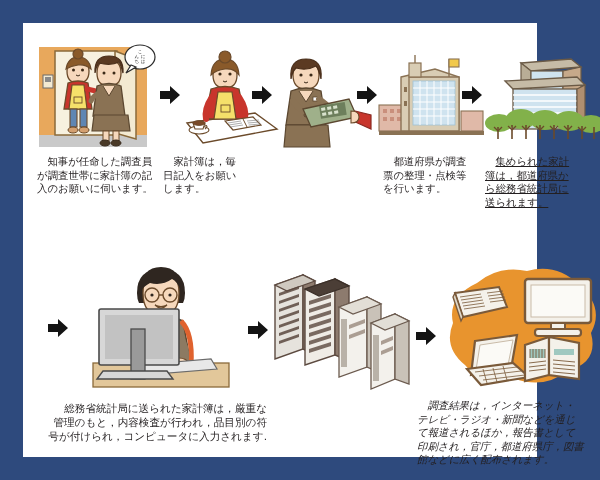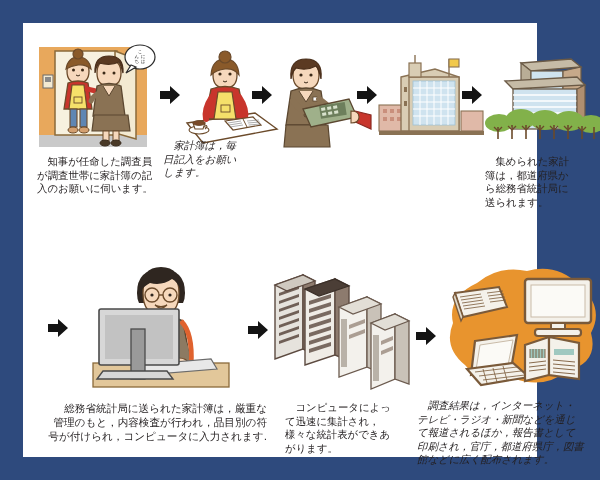--- a/index.html
+++ b/index.html
@@ -312,22 +312,23 @@
                 <line x1="83" y1="79" x2="87" y2="75"></line>
               <line x1="97" y1="80" x2="93" y2="76"></line>
                 <line x1="97" y1="80" x2="101" y2="76"></line>
             </g>
           </g>
         </svg>
       </div>
     </div>
 
     <div class="cap" style="left:14px;top:132px;width:120px;">知事が任命した調査員が調査世帯に家計簿の記入のお願いに伺います。</div>
-    <div class="cap" style="left:140px;top:116px;width:75px;font-style:italic;">家計簿は，毎日記入をお願いします。</div>
-    <div class="cap" style="left:462px;top:132px;width:90px;">集められた家計簿は，都道府県から総務省統計局に送られます。</div>
+    <div class="cap" style="left:140px;top:132px;width:75px;">家計簿は，毎日記入をお願いします。</div>
+    <div class="cap" style="left:360px;top:132px;width:90px;">都道府県が調査票の整理・点検等を行います。</div>
+    <div class="cap" style="left:462px;top:132px;width:90px;text-decoration:underline;">集められた家計簿は，都道府県から総務省統計局に送られます。</div>
 
     <div class="arrow" style="left:24px;top:295px;">
       <svg width="22" height="20" viewBox="0 0 22 20">
         <polygon points="1,6 11,6 11,1 21,10 11,19 11,14 1,14" fill="#141414"></polygon>
       </svg>
     </div>
 
     <div class="step" style="left:62px;top:236px;">
       <div class="art">
         <svg width="152" height="134" viewBox="0 0 152 134">
@@ -494,17 +495,16 @@
             <line x1="116" y1="95" x2="138" y2="97"></line>
               <line x1="116" y1="99" x2="138" y2="101"></line>
             <line x1="116" y1="103" x2="138" y2="105"></line>
               <line x1="116" y1="107" x2="138" y2="109"></line>
           </g>
         </svg>
       </div>
     </div>
 
     <div class="cap wide" style="left:22px;top:378px;width:222px;">総務省統計局に送られた家計簿は，厳重な管理のもと，内容検査が行われ，品目別の符号が付けられ，コンピュータに入力されます.</div>
-    <div class="cap" style="left:262px;top:378px;width:110px;">コンピュータによって迅速に集計され，様々な統計表ができあがります。</div>
     <div class="cap" style="left:394px;top:376px;width:168px;font-style:italic;">調査結果は，インターネット・テレビ・ラジオ・新聞などを通じて報道されるほか，報告書として印刷され，官庁，都道府県庁，図書館などに広く配布されます。</div>
 
   </div>
 </div>
 
 </body></html>

